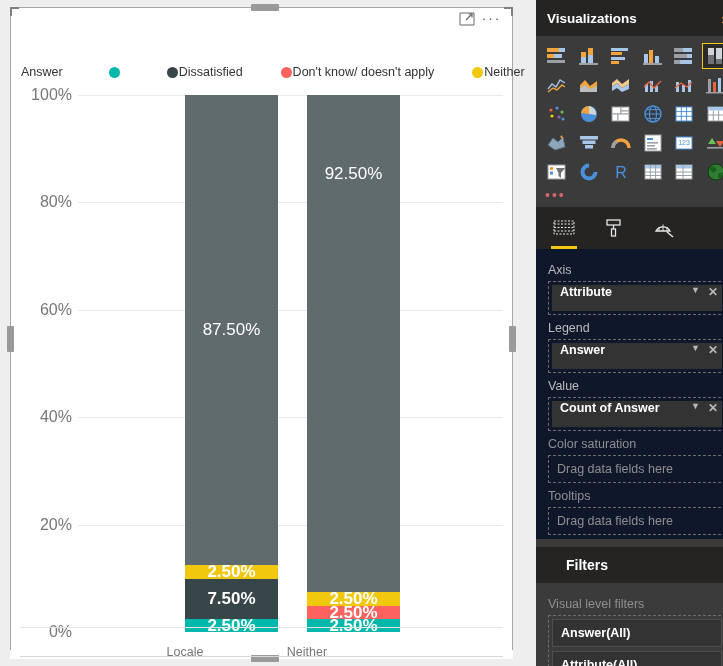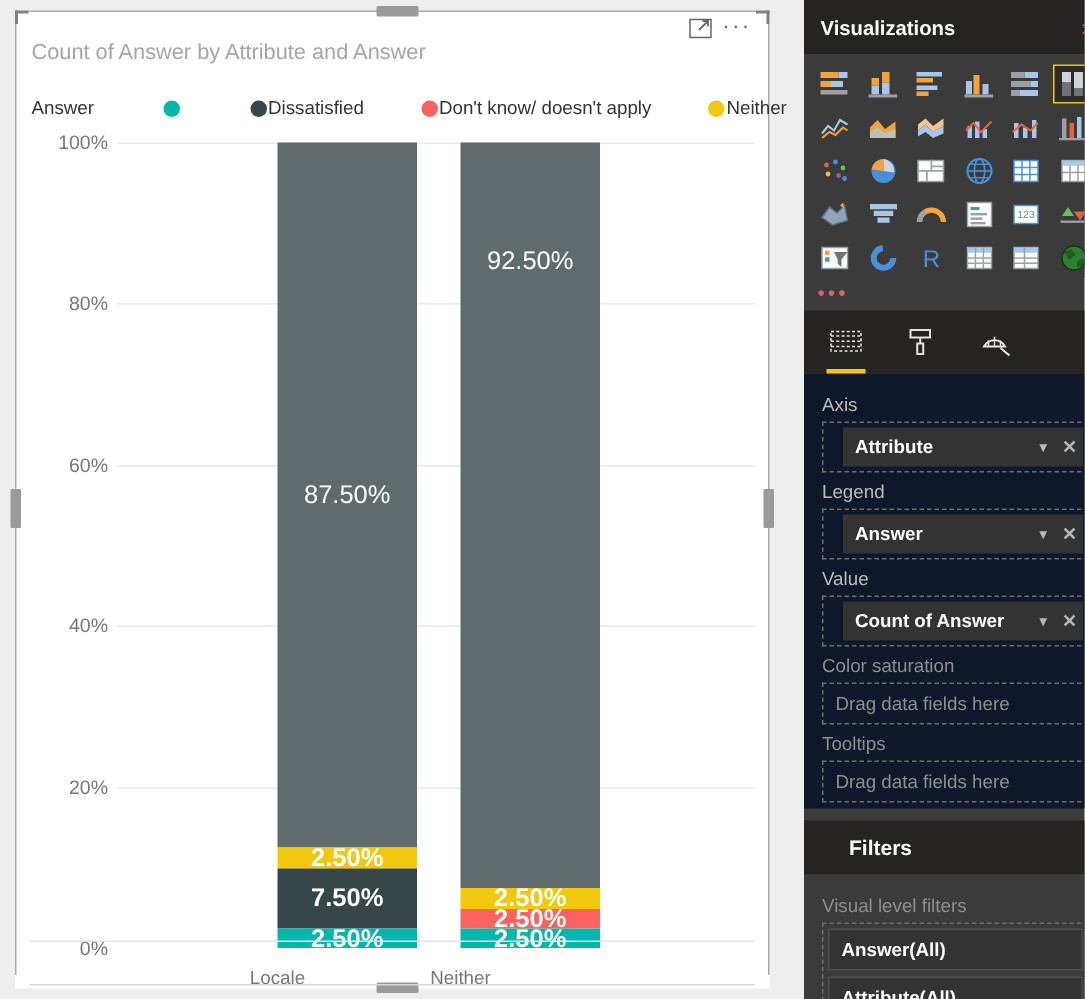--- a/index.html
+++ b/index.html
@@ -60,21 +60,21 @@
     width: 11px; height: 11px; border-radius: 50%;
     display: inline-block; margin-right: 1px; flex: 0 0 auto;
   }
   .legend-label { color: #333; font-size: 12.5px; }
   .legend-item.blank { margin-right: 14px; }
 
   
   #plot { position: absolute; left: 0; top: 78px; width: 503px; height: 574px; }
   .ylabel {
     position: absolute; right: 0; width: 42px; text-align: right;
-    font-size: 13px; color: #777; transform: translateY(-50%);
+    font-size: 16px; color: #777; transform: translateY(-50%);
   }
   .yaxis-col { position: absolute; left: 10px; top: 0; width: 52px; height: 100%; }
   .gridline { position: absolute; left: 68px; right: 10px; height: 1px; background: #eaeaea; }
   #plot-area { position: absolute; left: 68px; top: 0; right: 10px; bottom: 0; }
 
   .bar { position: absolute; width: 93px; }
   .seg { position: absolute; left: 0; width: 100%; display: flex; align-items: center; justify-content: center; }
   .seg-label { font-size: 17px; color: #ffffff; font-weight: bold; white-space: nowrap; }
   .seg-label.plain { font-weight: normal; }
 
@@ -116,22 +116,22 @@
     content: ""; position: absolute; left: 1px; right: 1px; bottom: -8px; height: 3px; background: #f2c811;
   }
 
   #wells { background: #0f172a; padding: 8px 12px 4px 12px; }
   .well-label { color: #bcbcbc; font-size: 12.5px; margin: 6px 0 4px 0; }
   .well-label.dim { color: #8f8f8f; }
   .well-box {
     border: 1px dashed #6d6d6d; padding: 3px;
   }
   .well-chip {
-    background: #333333; height: 26px; display: flex; align-items: center;
-    padding: 0 4px 0 8px; color: #ffffff; font-size: 12.5px; font-weight: bold; margin-left: 10px;
+    background: #333333; height: 26px; display: flex; align-items: flex-start;
+    padding: 0 4px 0 8px; color: #ffffff; font-size: 12.5px; font-weight: bold;
   }
   .well-chip .chip-name { flex: 1; white-space: nowrap; overflow: hidden; }
   .chip-caret { color: #b8b8b8; font-size: 9px; margin-right: 8px; cursor: pointer; }
   .chip-x { color: #b8b8b8; font-size: 12px; cursor: pointer; }
   .well-empty {
     border: 1px dashed #6d6d6d; height: 28px; display: flex; align-items: center;
     padding-left: 8px; color: #8f8f8f; font-size: 12.5px;
   }
 
   #filters-header {
@@ -173,21 +173,20 @@
         <div id="focus-icon">
           <svg width="16" height="14" viewBox="0 0 16 14">
             <path d="M1 1 H15 V13 H1 Z" fill="none" stroke="#666" stroke-width="1"></path>
             <path d="M7 8 L13 2" stroke="#666" stroke-width="1.2" fill="none"></path>
             <path d="M9.5 2 H13 V5.5" stroke="#666" stroke-width="1.2" fill="none"></path>
           </svg>
         </div>
         <div id="more-icon">···</div>
       </div>
 
-      <div id="visual-title">Count of Answer by Attribute and Answer</div>
 
       <div id="legend">
         <span id="legend-title">Answer</span>
 
         <span class="legend-item blank">
           <span class="legend-dot" style="background:#01B8AA;"></span>
           <span class="legend-label"></span>
         </span>
 
         <span class="legend-item">

